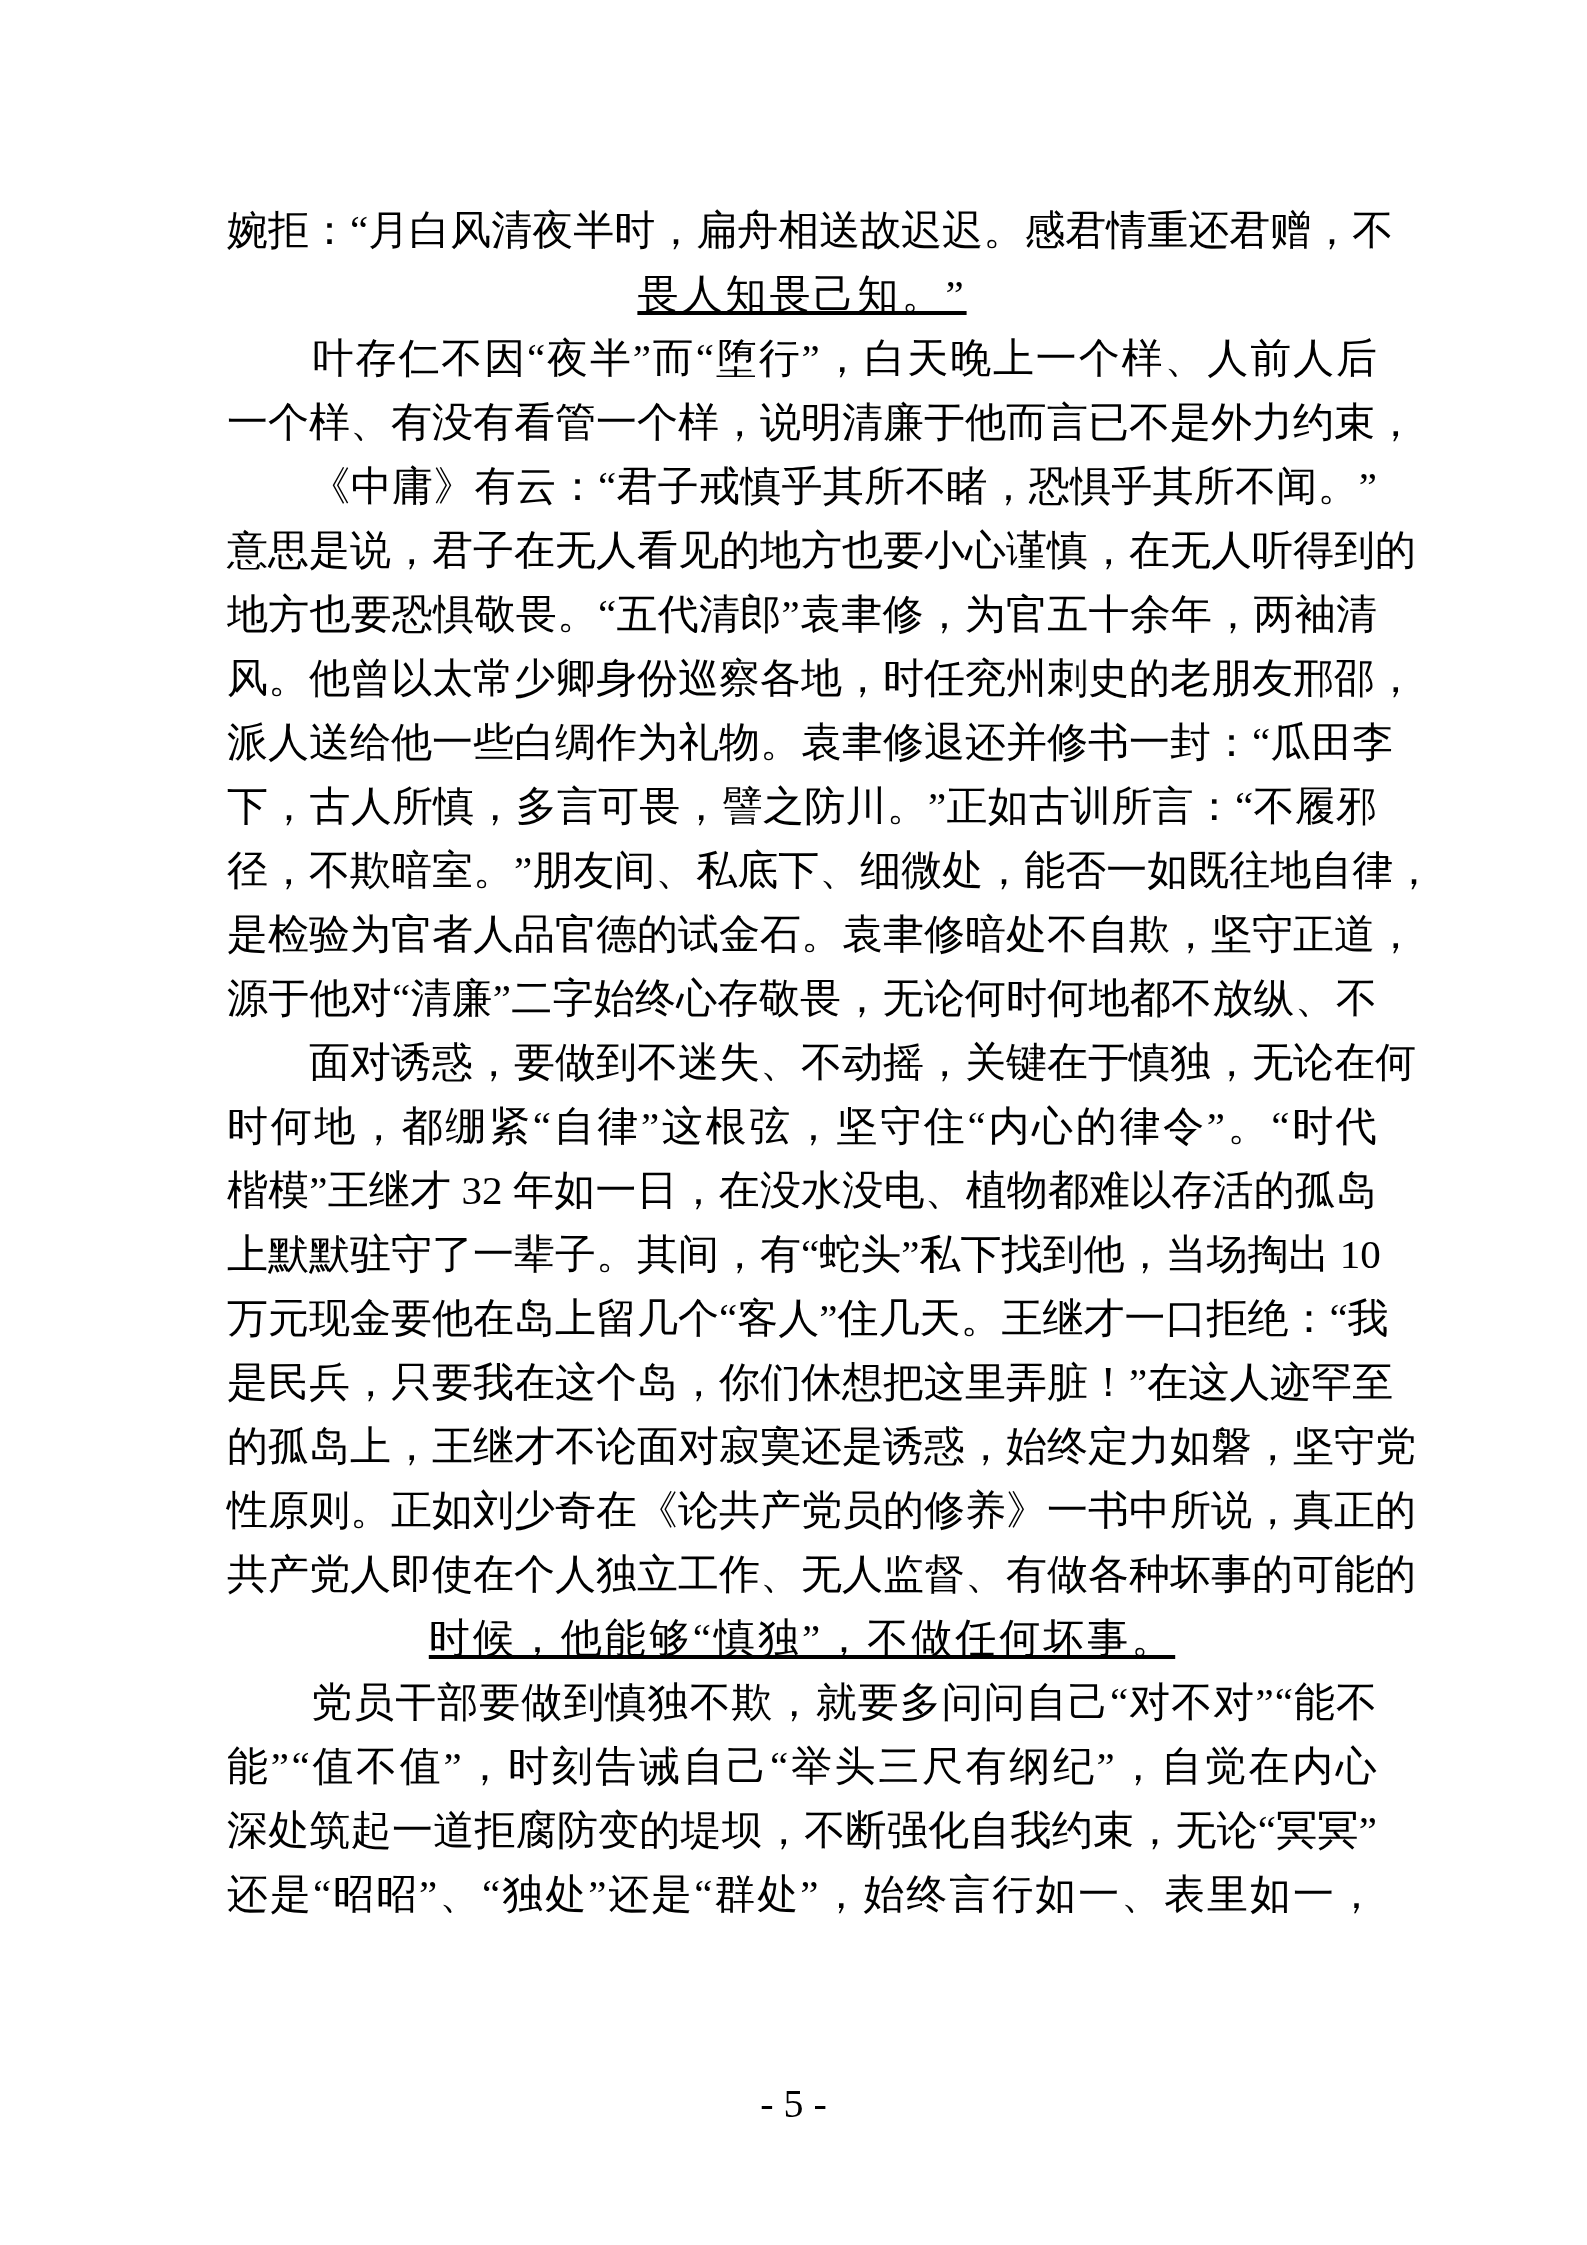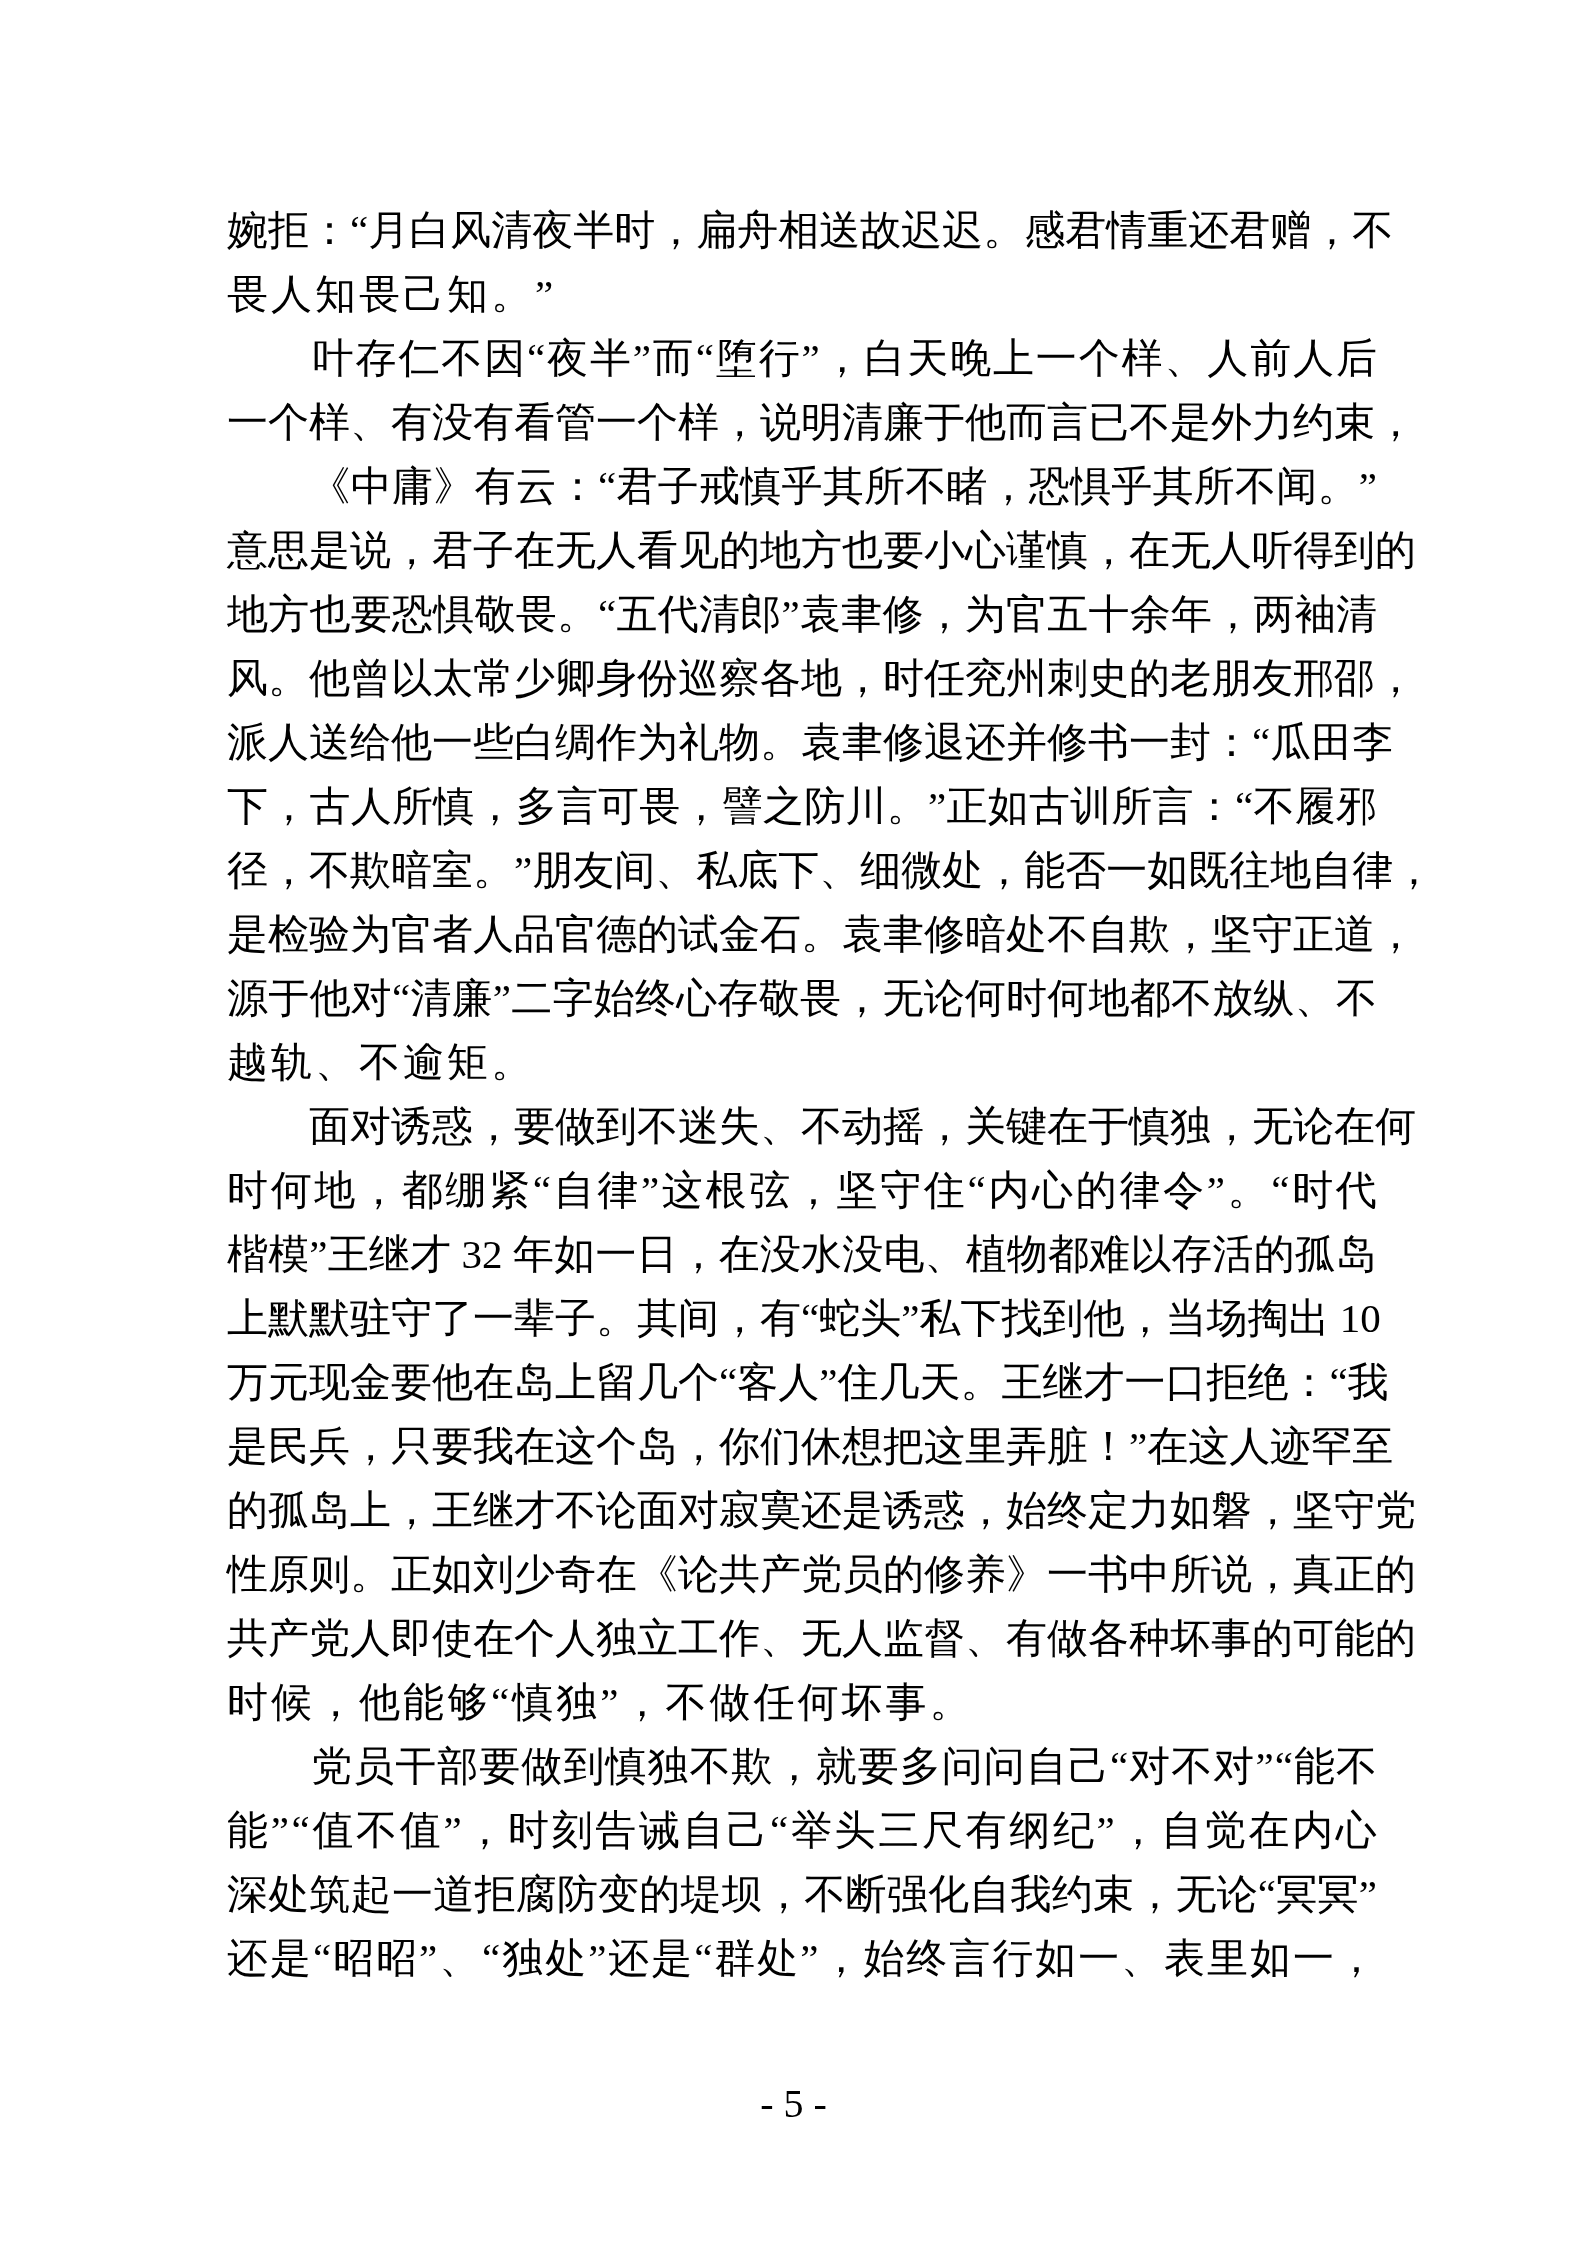--- a/index.html
+++ b/index.html
@@ -35,22 +35,23 @@
     display: flex;
     justify-content: space-between;
   }
   .line.fill span {
     white-space: pre;
     display: block;
   }
   
   .line.natural {
     letter-spacing: 3px;
-    text-align: left;
+    text-align: center;
     white-space: pre;
+    text-decoration: underline;
   }
   .page-number {
     position: absolute;
     top: 2072px;
     left: 0;
     right: 0;
     height: 64px;
     line-height: 64px;
     text-align: center;
     font-size: 40px;
@@ -435,21 +436,20 @@
           <span>时</span>
           <span>何</span>
           <span>地</span>
           <span>都</span>
           <span>不</span>
           <span>放</span>
           <span>纵</span>
           <span>、</span>
           <span>不</span>
         </div>
-        <div class="line natural">越轨、不逾矩。</div>
       </div>
       <div class="para">
         <div class="line fill">
           <span>　</span>
           <span>　</span>
           <span>面</span>
           <span>对</span>
           <span>诱</span>
           <span>惑</span>
           <span>，</span>

